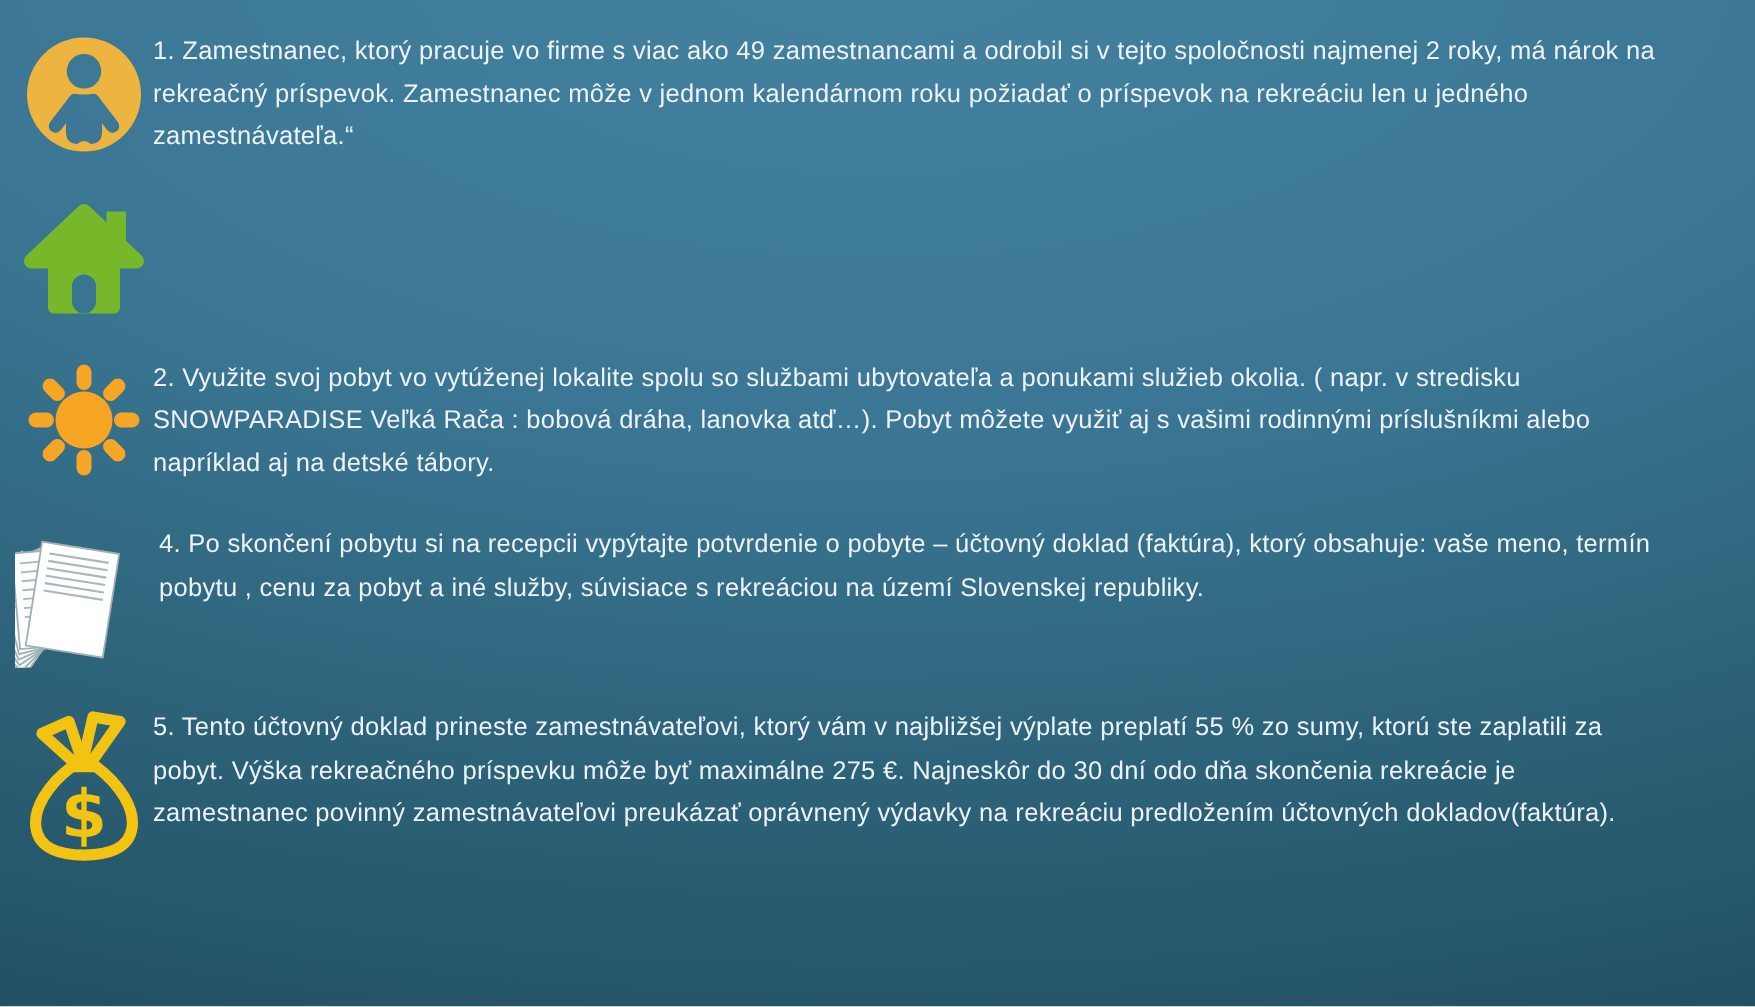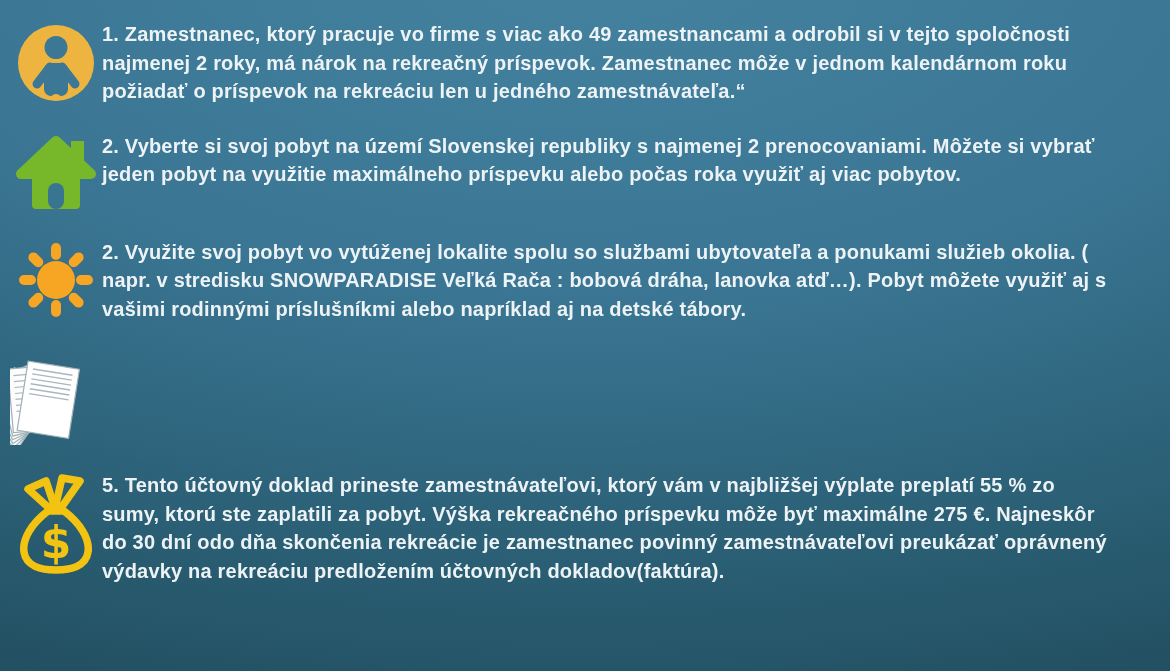--- a/index.html
+++ b/index.html
@@ -11,21 +11,21 @@
     width:1170px;height:671px;box-sizing:border-box;
     background:radial-gradient(145% 125% at 50% -6%,
       #44829f 0%, #3b7795 38%, #2b6076 70%, #1f4959 100%);
     padding:20px 24px 0 10px;
     display:flex;flex-direction:column;
   }
   .row{display:flex;align-items:flex-start;margin-bottom:26px;}
   .icon-cell{flex:0 0 92px;display:flex;justify-content:center;padding-top:2px;}
   .step-text{
     flex:1;margin:0;color:#edf3f5;
-    font-size:20px;line-height:28.5px;font-weight:700;
+    font-size:17px;line-height:28.5px;font-weight:400;
     letter-spacing:.2px;padding-right:30px;
   }
   svg{display:block;}
 </style>
 </head>
 <body>
 
 <div class="slide">
 
   <div class="row">
@@ -56,21 +56,20 @@
           </mask>
         </defs>
         <g>
           <rect x="58" y="7" width="13" height="22" fill="#76b82a"></rect>
           <path d="M43 7 L8 40 L78 40 Z" stroke-width="10" stroke-linejoin="round" fill="#76b82a" stroke="#76b82a"></path>
           <path d="M43 7 L8 40 L78 40 Z" fill="#76b82a"></path>
           <rect x="19" y="37" width="48" height="38" rx="4" mask="url(#doorMask)" fill="#76b82a"></rect>
         </g>
       </svg>
     </div>
-    <p class="step-text">2. Vyberte si svoj pobyt na území Slovenskej republiky s najmenej 2 prenocovaniami. Môžete si vybrať jeden pobyt na využitie maximálneho príspevku alebo počas roka využiť aj viac pobytov.</p>
   </div>
 
   <div class="row">
     <div class="icon-cell">
       <svg width="80" height="80" viewBox="0 0 80 80" aria-hidden="true">
         <g>
           <circle cx="40" cy="40" r="19" fill="#f6a623"></circle>
           <path d="M40 15 L40 8 M57.7 22.3 L62.6 17.4 M65 40 L72 40 M57.7 57.7 L62.6 62.6 M40 65 L40 72 M22.3 57.7 L17.4 62.6 M15 40 L8 40 M22.3 22.3 L17.4 17.4" stroke-width="10" stroke-linecap="round" fill="none" stroke="#f6a623"></path>
         </g>
       </svg>
@@ -106,20 +105,21 @@
             <rect x="4" y="16" width="46" height="64" fill="#fdfdfd" stroke="#9fb0b6" stroke-width="1.2"></rect>
             <path d="M9 23H45 M9 29H45 M9 35H45 M9 41H45 M9 47H45 M9 53H45 M9 59H45" stroke="#aab7bc" stroke-width="1.2"></path>
           </g>
           <g transform="rotate(9 24 88)">
             <rect x="6" y="12" width="52" height="70" fill="#ffffff" stroke="#9fb0b6" stroke-width="1.2"></rect>
             <path d="M12 19H52 M12 24H52 M12 29H52 M12 34H52 M12 39H52 M12 44H52" stroke="#aab7bc" stroke-width="1.4"></path>
           </g>
         </g>
       </svg>
     </div>
+    <p class="step-text">4. Po skončení pobytu si na recepcii vypýtajte potvrdenie o pobyte – účtovný doklad (faktúra), ktorý obsahuje:  vaše meno, termín pobytu , cenu za pobyt a  iné služby, súvisiace s rekreáciou na území Slovenskej republiky.</p>
   </div>
 
   <div class="row">
     <div class="icon-cell">
       <svg width="82" height="102" viewBox="0 0 82 102" aria-hidden="true">
         <g fill="none" stroke-width="7.5" stroke-linejoin="round" stroke-linecap="round" stroke="#f2c411">
           <path d="M34 35 L13 16 L31 8 L39 32 Z"></path>
           <path d="M46 35 L65 8 L47 5 L41 31 Z"></path>
           <path d="M33 38 C17 50 7 66 9 79 C11 93 26 97 41 97 C56 97 71 93 73 79 C75 66 65 50 49 38 Z"></path>
         </g>

